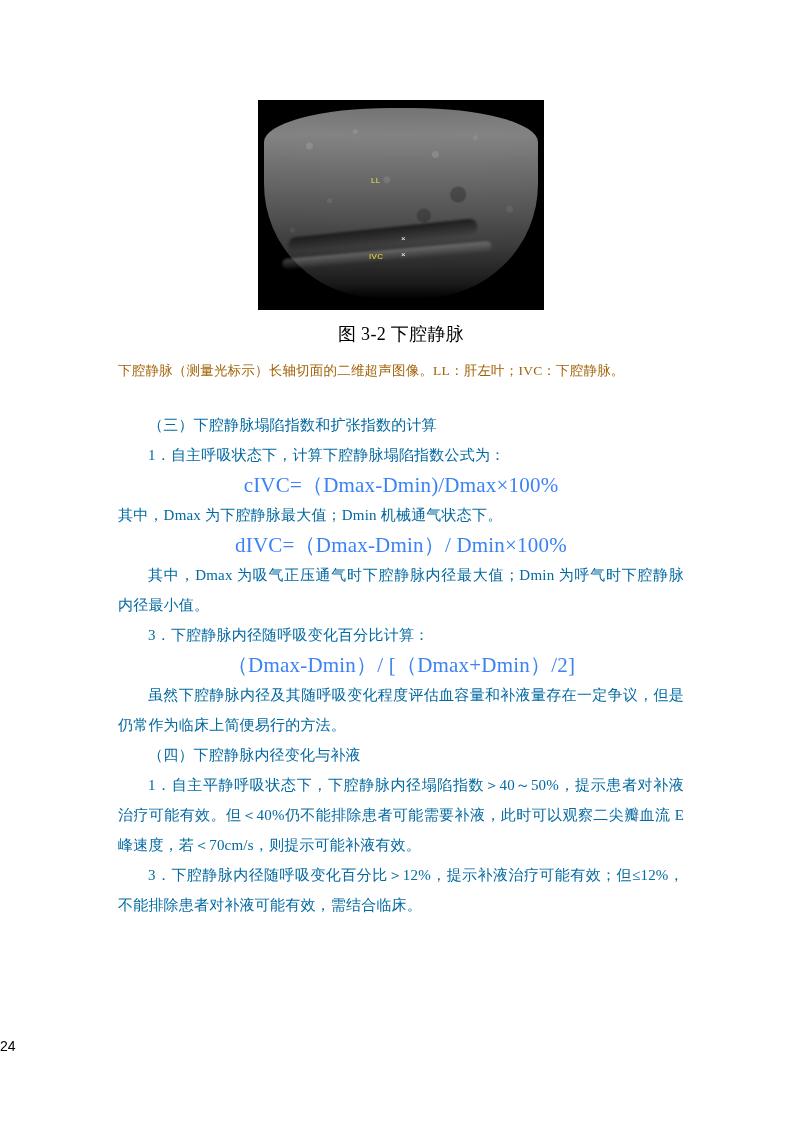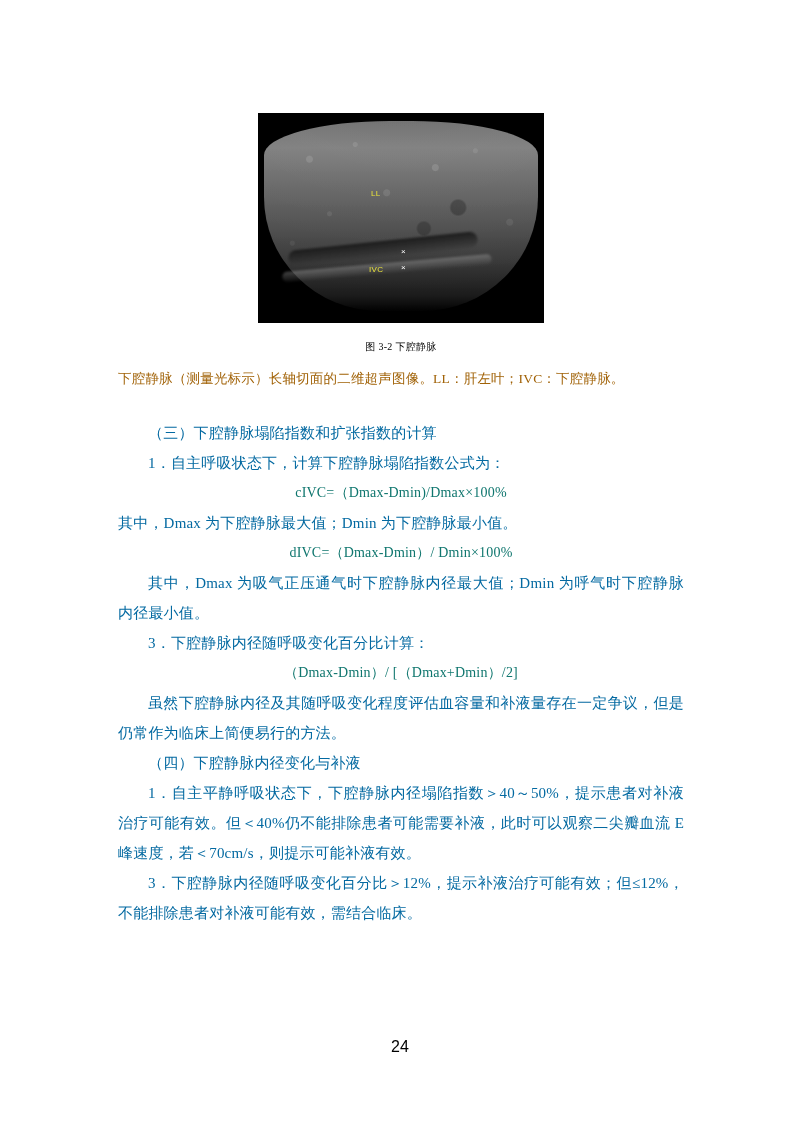--- a/index.html
+++ b/index.html
@@ -22,21 +22,21 @@
   .content {
     position: absolute;
     left: 118px;
     top: 96px;
     width: 566px;
   }
   
   .figure-wrap {
     display: flex;
     justify-content: center;
-    margin: 17px;
+    margin: 4px;
   }
   .us-image {
     width: 286px;
     height: 210px;
     background: #000000;
     position: relative;
     overflow: hidden;
   }
   .us-fan {
     position: absolute;
@@ -102,21 +102,21 @@
     color: #ffffff;
     font-family: "Liberation Sans", sans-serif;
     font-size: 8px;
     line-height: 8px;
   }
   .us-cross.c1 { left: 143px; top: 135px; }
   .us-cross.c2 { left: 143px; top: 151px; }
 
   .fig-caption {
     text-align: center;
-    font-size: 10px;
+    font-size: 18px;
     color: #000;
     margin-top: 12px;
     letter-spacing: 0.3px;
   }
   .fig-desc {
     font-size: 13.5px;
     color: #a16207;
     margin-top: 16px;
     text-align: justify;
     letter-spacing: 0.2px;
@@ -124,35 +124,35 @@
   p.body {
     font-size: 15px;
     line-height: 30px;
     margin: 0;
     color: #0369a1;
     text-align: justify;
     letter-spacing: 0.2px;
   }
   p.indent { text-indent: 2em; }
   p.formula {
-    font-size: 14px;
+    font-size: 21px;
     line-height: 30px;
     margin: 0;
-    color: #0f766e;
+    color: #3b82f6;
     text-align: center;
     letter-spacing: 0.2px;
   }
   .gap-lg { height: 30px; }
   .page-number {
     position: absolute;
     left: 0;
     right: 0;
     top: 1038px;
-    text-align: center;
-    font-size: 16px;
+    text-align: left;
+    font-size: 14px;
     color: #000;
     font-family: "Liberation Sans", sans-serif;
   }
 </style>
 </head>
 <body>
 
 <div class="page">
   <div class="content">
 
@@ -170,21 +170,21 @@
     </div>
 
     <div class="fig-caption">图 3-2 下腔静脉</div>
     <div class="fig-desc">下腔静脉（测量光标示）长轴切面的二维超声图像。LL：肝左叶；IVC：下腔静脉。</div>
 
     <div class="gap-lg"></div>
 
     <p class="body indent">（三）下腔静脉塌陷指数和扩张指数的计算</p>
     <p class="body indent">1．自主呼吸状态下，计算下腔静脉塌陷指数公式为：</p>
     <p class="formula">cIVC=（Dmax-Dmin)/Dmax×100%</p>
-    <p class="body">其中，Dmax 为下腔静脉最大值；Dmin 为下腔静脉最小值。</p>
+    <p class="body">其中，Dmax 为下腔静脉最大值；Dmin 机械通气状态下。</p>
     <p class="formula">dIVC=（Dmax-Dmin）/ Dmin×100%</p>
     <p class="body indent">其中，Dmax 为吸气正压通气时下腔静脉内径最大值；Dmin 为呼气时下腔静脉内径最小值。</p>
     <p class="body indent">3．下腔静脉内径随呼吸变化百分比计算：</p>
     <p class="formula">（Dmax-Dmin）/ [（Dmax+Dmin）/2]</p>
     <p class="body indent">虽然下腔静脉内径及其随呼吸变化程度评估血容量和补液量存在一定争议，但是仍常作为临床上简便易行的方法。</p>
     <p class="body indent">（四）下腔静脉内径变化与补液</p>
     <p class="body indent">1．自主平静呼吸状态下，下腔静脉内径塌陷指数＞40～50%，提示患者对补液治疗可能有效。但＜40%仍不能排除患者可能需要补液，此时可以观察二尖瓣血流 E 峰速度，若＜70cm/s，则提示可能补液有效。</p>
     <p class="body indent">3．下腔静脉内径随呼吸变化百分比＞12%，提示补液治疗可能有效；但≤12%，不能排除患者对补液可能有效，需结合临床。</p>
 
   </div>

